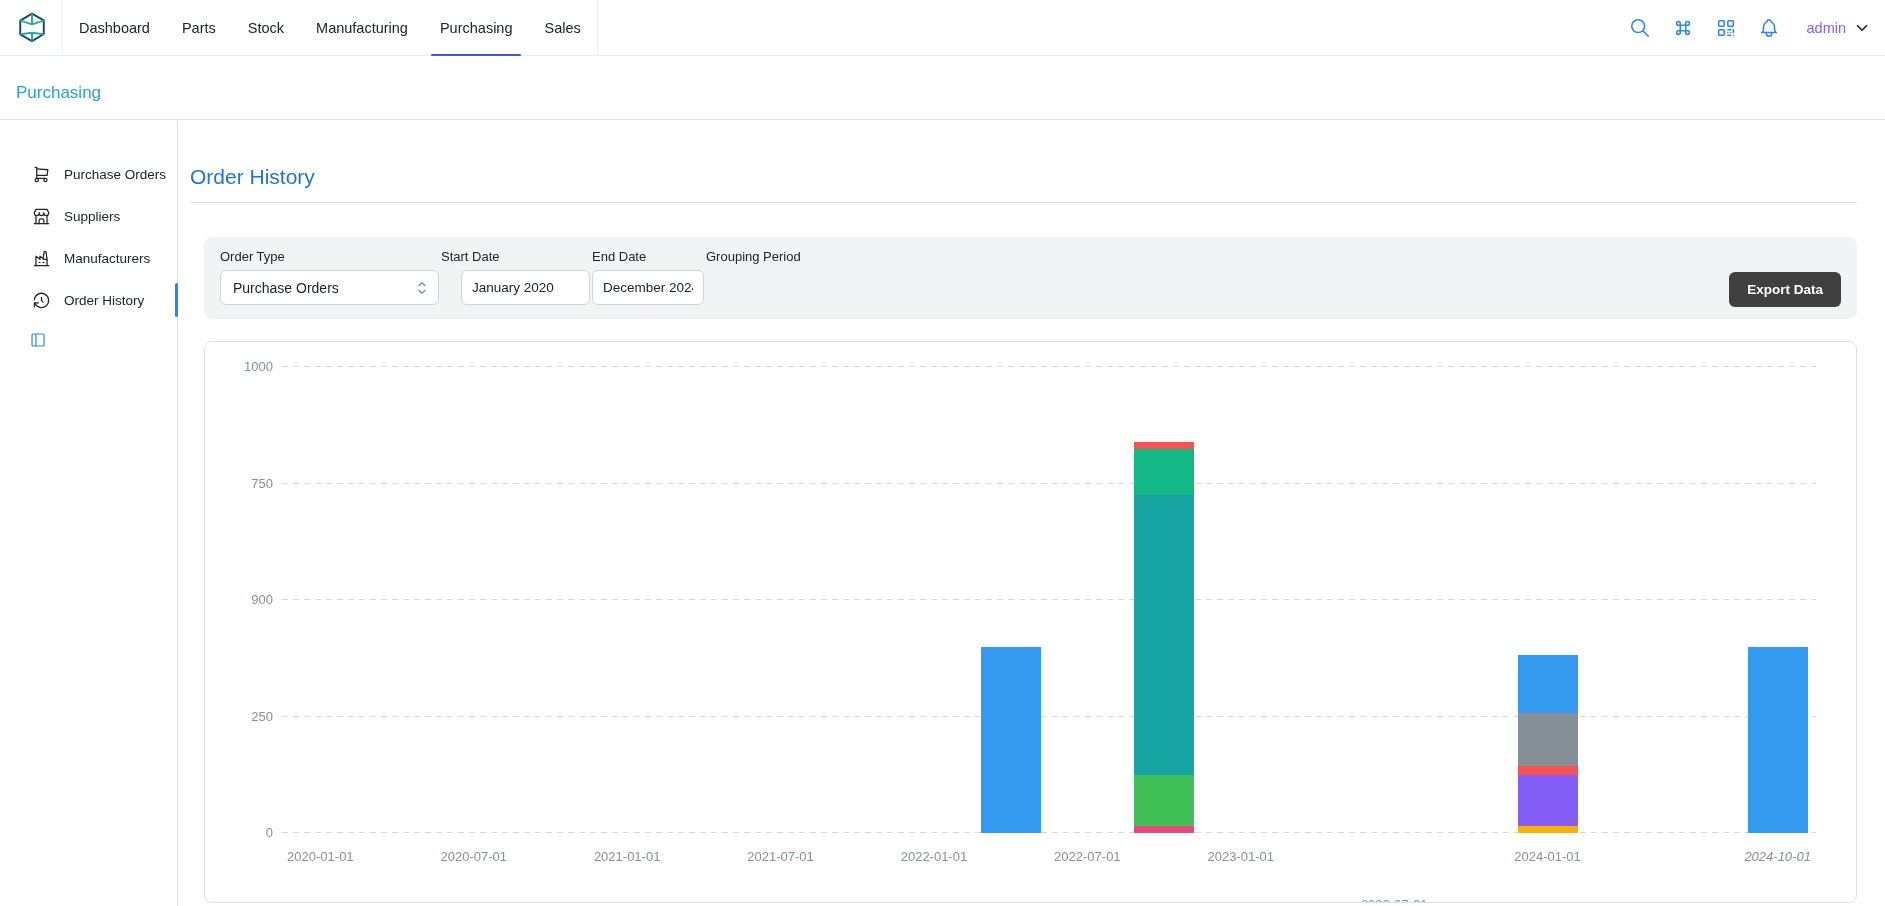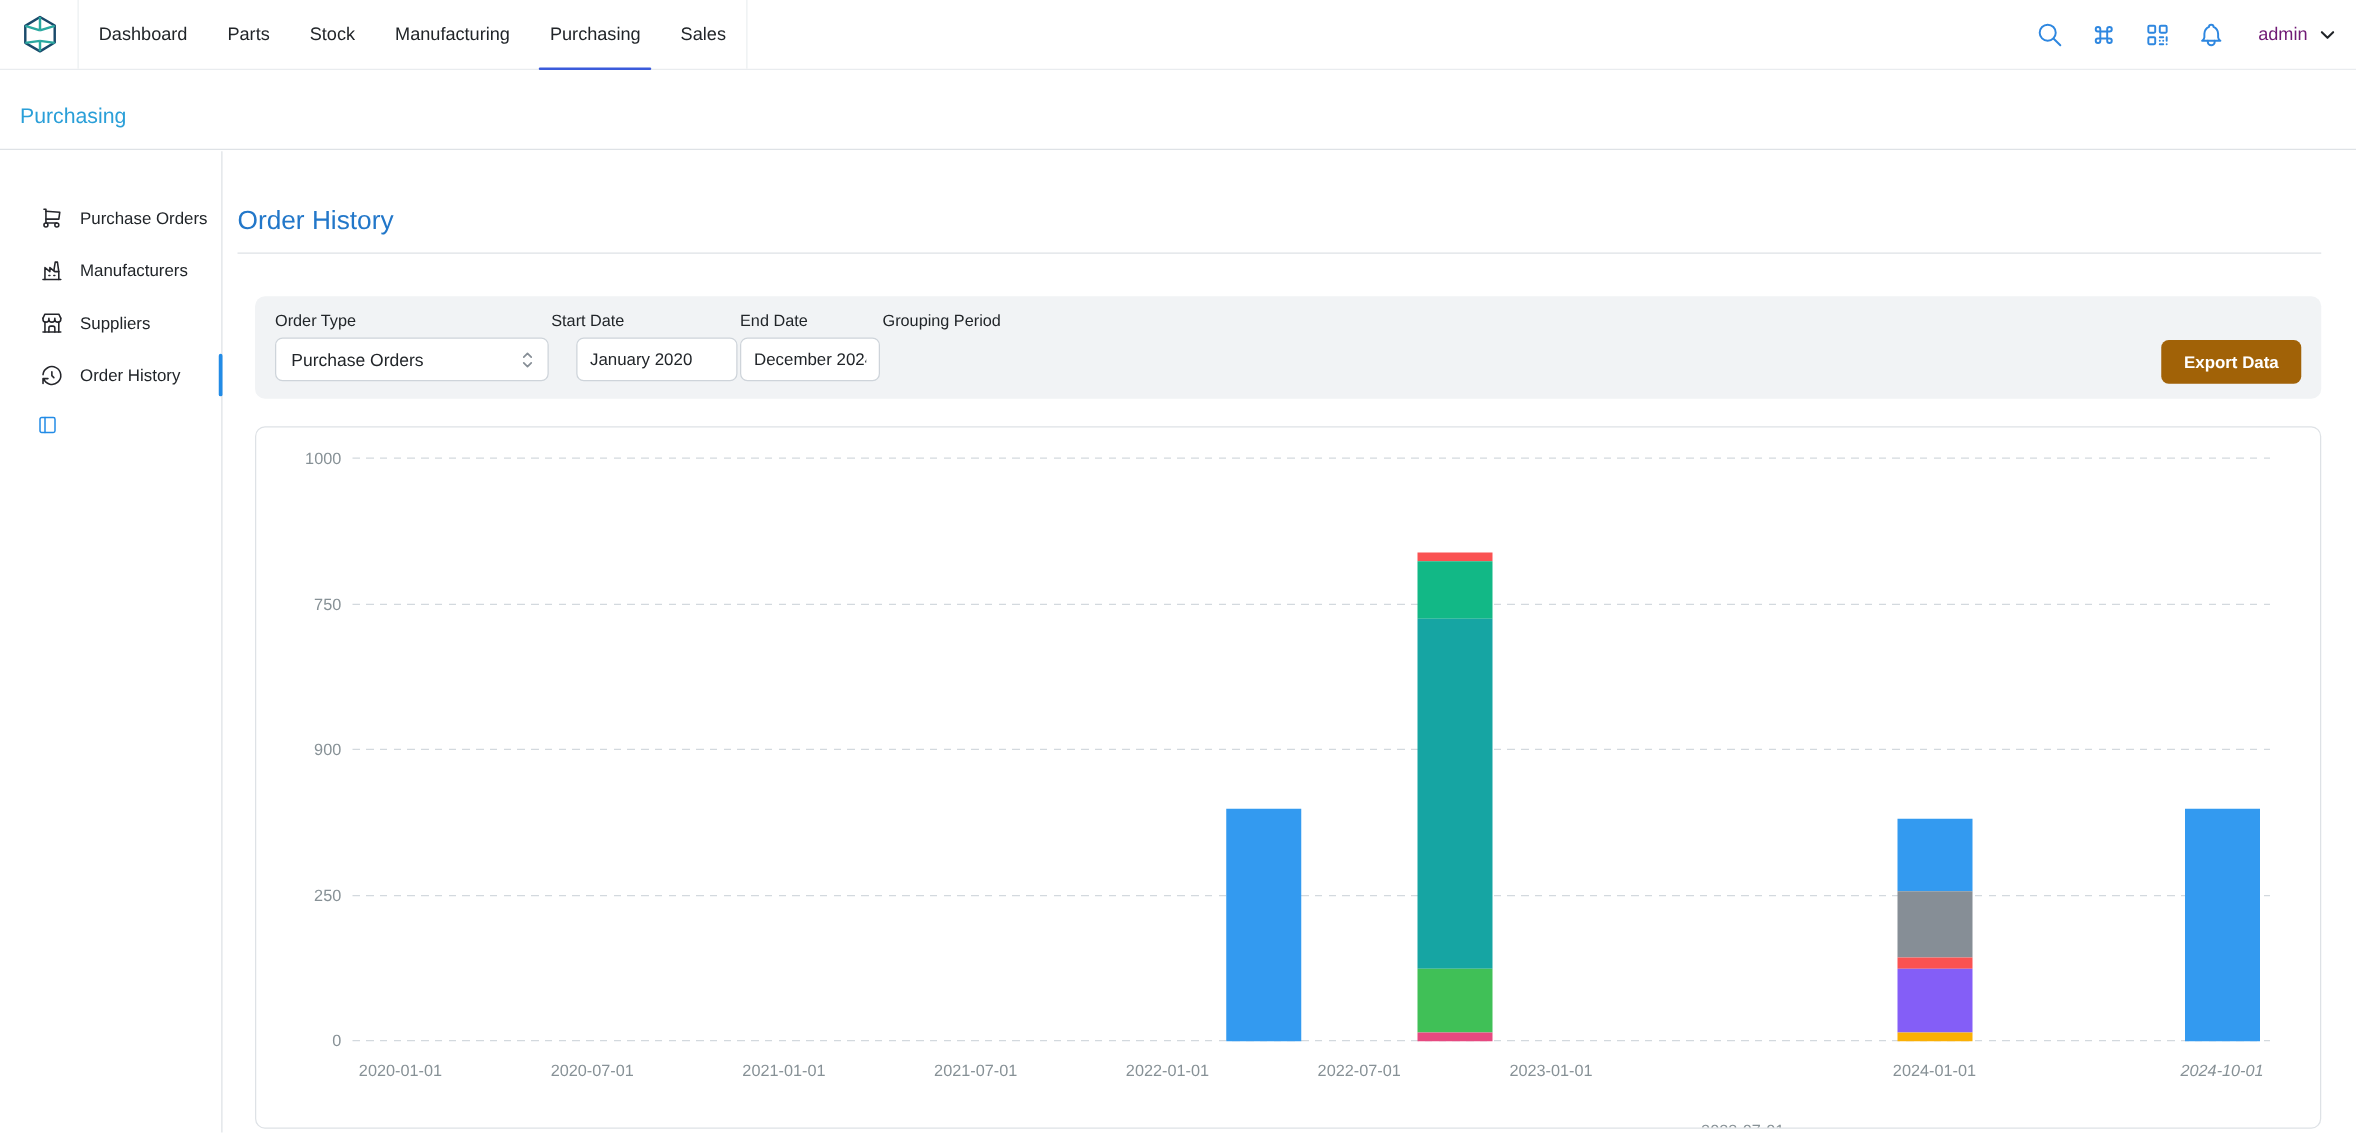--- a/index.html
+++ b/index.html
@@ -12,21 +12,21 @@
   .logo { width:32px; height:34px; margin-right:14px; display:flex; align-items:center; cursor:pointer; }
   .tabs { display:flex; height:100%; border-left:1px solid #eceff1; border-right:1px solid #eceff1; }
   .tab { padding:12px 16px; display:flex; align-items:center; font-size:14.5px; color:#212529;
          cursor:pointer; position:relative; white-space:nowrap; }
   .tab.active::after { content:""; position:absolute; left:7px; right:7px; bottom:-1px;
                        height:2.5px; background:#3b5bdb; border-radius:2px; }
   .nav-right { margin-left:auto; display:flex; align-items:center; gap:21px; }
   .nicon { width:22px; height:22px; display:flex; cursor:pointer; }
   .nicon svg { stroke:#2e87e0; }
   .user { display:flex; align-items:center; gap:7px; cursor:pointer; margin-left:6px; }
-  .user span.name { font-size:14.5px; color:#701a75; }
+  .user span.name { font-size:14.5px; color:#8b5cf6; }
 
   
   .breadcrumb-bar { height:64px; border-bottom:1px solid #dee2e6; display:flex;
                     align-items:center; padding:10px 16px 0 16px; }
   .crumb { color:#2a9fd8; font-size:17px; cursor:pointer; }
 
   
   .content { position:absolute; top:121px; left:0; right:0; bottom:0; display:flex; }
 
   
@@ -56,21 +56,21 @@
   .select.focus { border:1.5px solid #228be6; }
   .select .sel-icon { position:absolute; right:7px; top:8px; width:18px; height:18px; }
   .select .sel-icon svg { stroke:#868e96; }
   .w-order { width:219px; }
   .w-group { width:219px; }
   .dinput { background:#fff; border:1px solid #ced4da; border-radius:6px; height:35px;
             padding:0 10px; font-size:13.5px; color:#212529; font-family:"Liberation Sans",sans-serif; }
   .w-start { width:129px;margin-left:20px; }
   .w-end { width:112px; }
   .export { margin-left:auto; align-self:flex-end; height:35px; padding:0 18px;
-            background:#a16207; color:#fff; border:none; border-radius:6px;
+            background:#404040; color:#fff; border:none; border-radius:6px;
             font-size:13.5px; font-weight:600; cursor:pointer; font-family:"Liberation Sans",sans-serif; }
 
   
   .chart-panel { margin:22px 0 0 14px; height:562px; border:1px solid #dee2e6;
                  border-radius:8px; position:relative; background:#fff; overflow:hidden; }
   .chart-yaxis { position:absolute; left:0; top:0; width:68px; height:100%; }
   .ytick { position:absolute; right:0; width:100%; text-align:right; font-size:13px; color:#879196; }
   .chart-plot { position:absolute; left:77px; top:25px; width:1534px; height:466px; }
   .gridline { position:absolute; left:0; right:0; height:1px;
               background:repeating-linear-gradient(90deg,#d3d9de 0 6px,transparent 6px 11px); }
@@ -150,38 +150,38 @@
           <path d="M17 17H6V3H4"></path>
             <path d="M6 5l14 1l-1 7H6"></path>
         </svg>
       </span>
       <span>Purchase Orders</span>
     </div>
     <div class="side-item">
       <span class="sicon">
         <svg viewBox="0 0 24 24" width="19" height="19" fill="none" stroke-width="1.6" stroke-linecap="round" stroke-linejoin="round">
           <path d="M3 21h18"></path>
-            <path d="M5 21V9l5 4V9l5 4h4"></path>
-          <path d="M19 21v-8l-1.4-9.6h-2.2L14 12"></path>
-            <path d="M9 17h1M14 17h1"></path>
-        </svg>
-      </span>
-      <span>Manufacturers</span>
-    </div>
-    <div class="side-item">
-      <span class="sicon">
-        <svg viewBox="0 0 24 24" width="19" height="19" fill="none" stroke-width="1.6" stroke-linecap="round" stroke-linejoin="round">
-          <path d="M3 21h18"></path>
             <path d="M3 7v1a3 3 0 0 0 6 0V7m0 1a3 3 0 0 0 6 0V7m0 1a3 3 0 0 0 6 0V7"></path>
           <path d="M3 7l2-4h14l2 4"></path>
             <path d="M5 21V10.85M19 21V10.85"></path>
           <path d="M9 21v-4a2 2 0 0 1 2-2h2a2 2 0 0 1 2 2v4"></path>
         </svg>
       </span>
       <span>Suppliers</span>
+    </div>
+    <div class="side-item">
+      <span class="sicon">
+        <svg viewBox="0 0 24 24" width="19" height="19" fill="none" stroke-width="1.6" stroke-linecap="round" stroke-linejoin="round">
+          <path d="M3 21h18"></path>
+            <path d="M5 21V9l5 4V9l5 4h4"></path>
+          <path d="M19 21v-8l-1.4-9.6h-2.2L14 12"></path>
+            <path d="M9 17h1M14 17h1"></path>
+        </svg>
+      </span>
+      <span>Manufacturers</span>
     </div>
     <div class="side-item active">
       <span class="sicon">
         <svg viewBox="0 0 24 24" width="19" height="19" fill="none" stroke-width="1.6" stroke-linecap="round" stroke-linejoin="round">
           <path d="M12 8v4l2 2"></path>
             <path d="M3.05 11a9 9 0 1 1 .5 4m-.5 5v-5h5"></path>
         </svg>
       </span>
       <span>Order History</span>
     </div>

